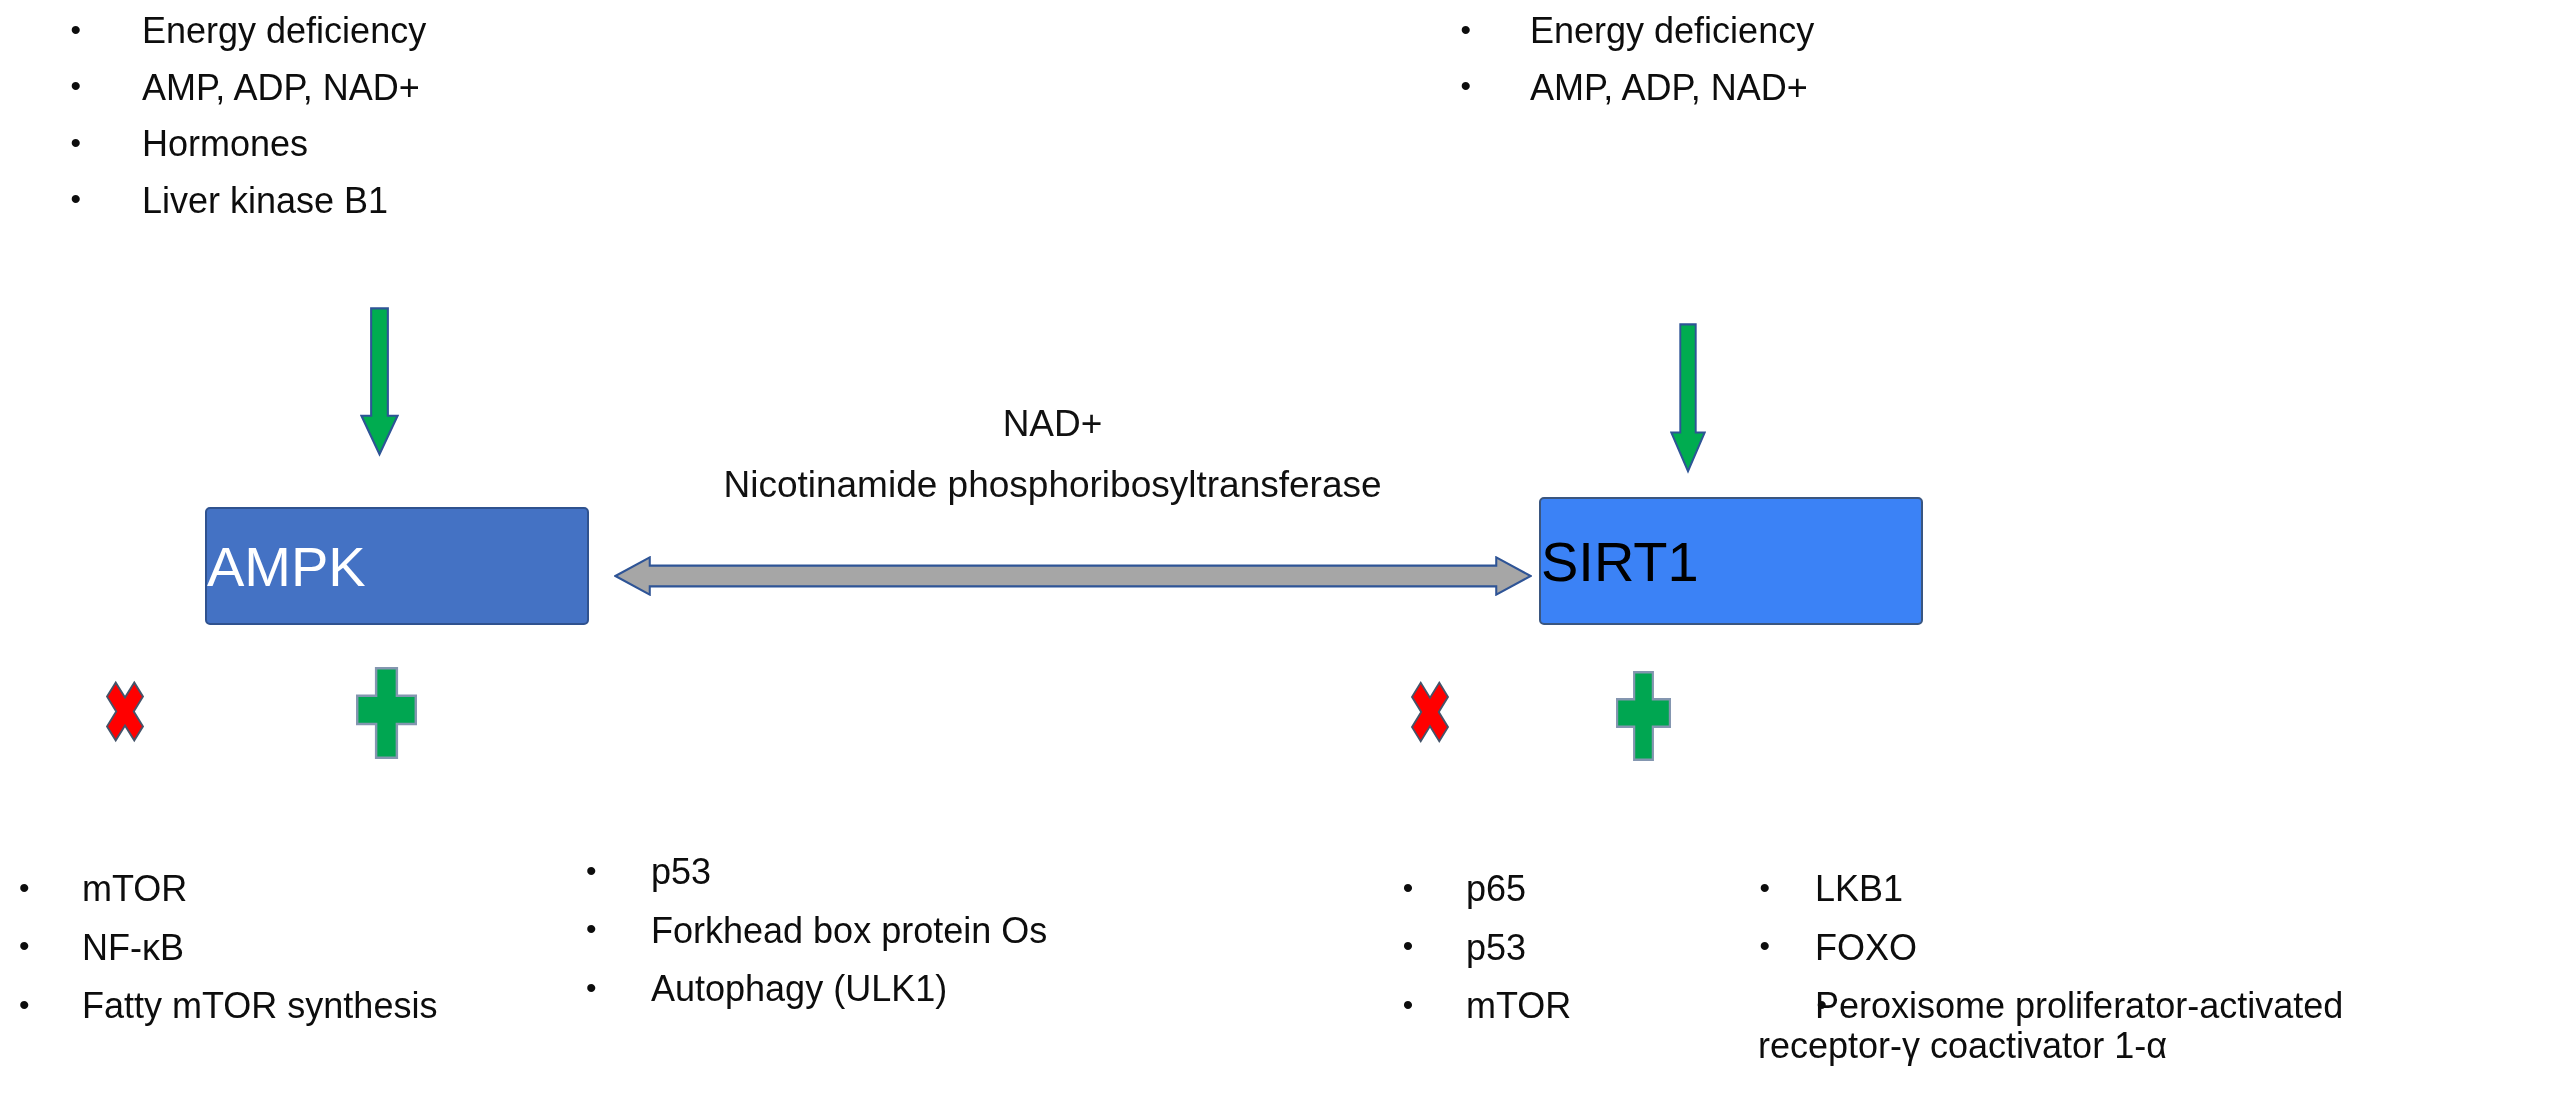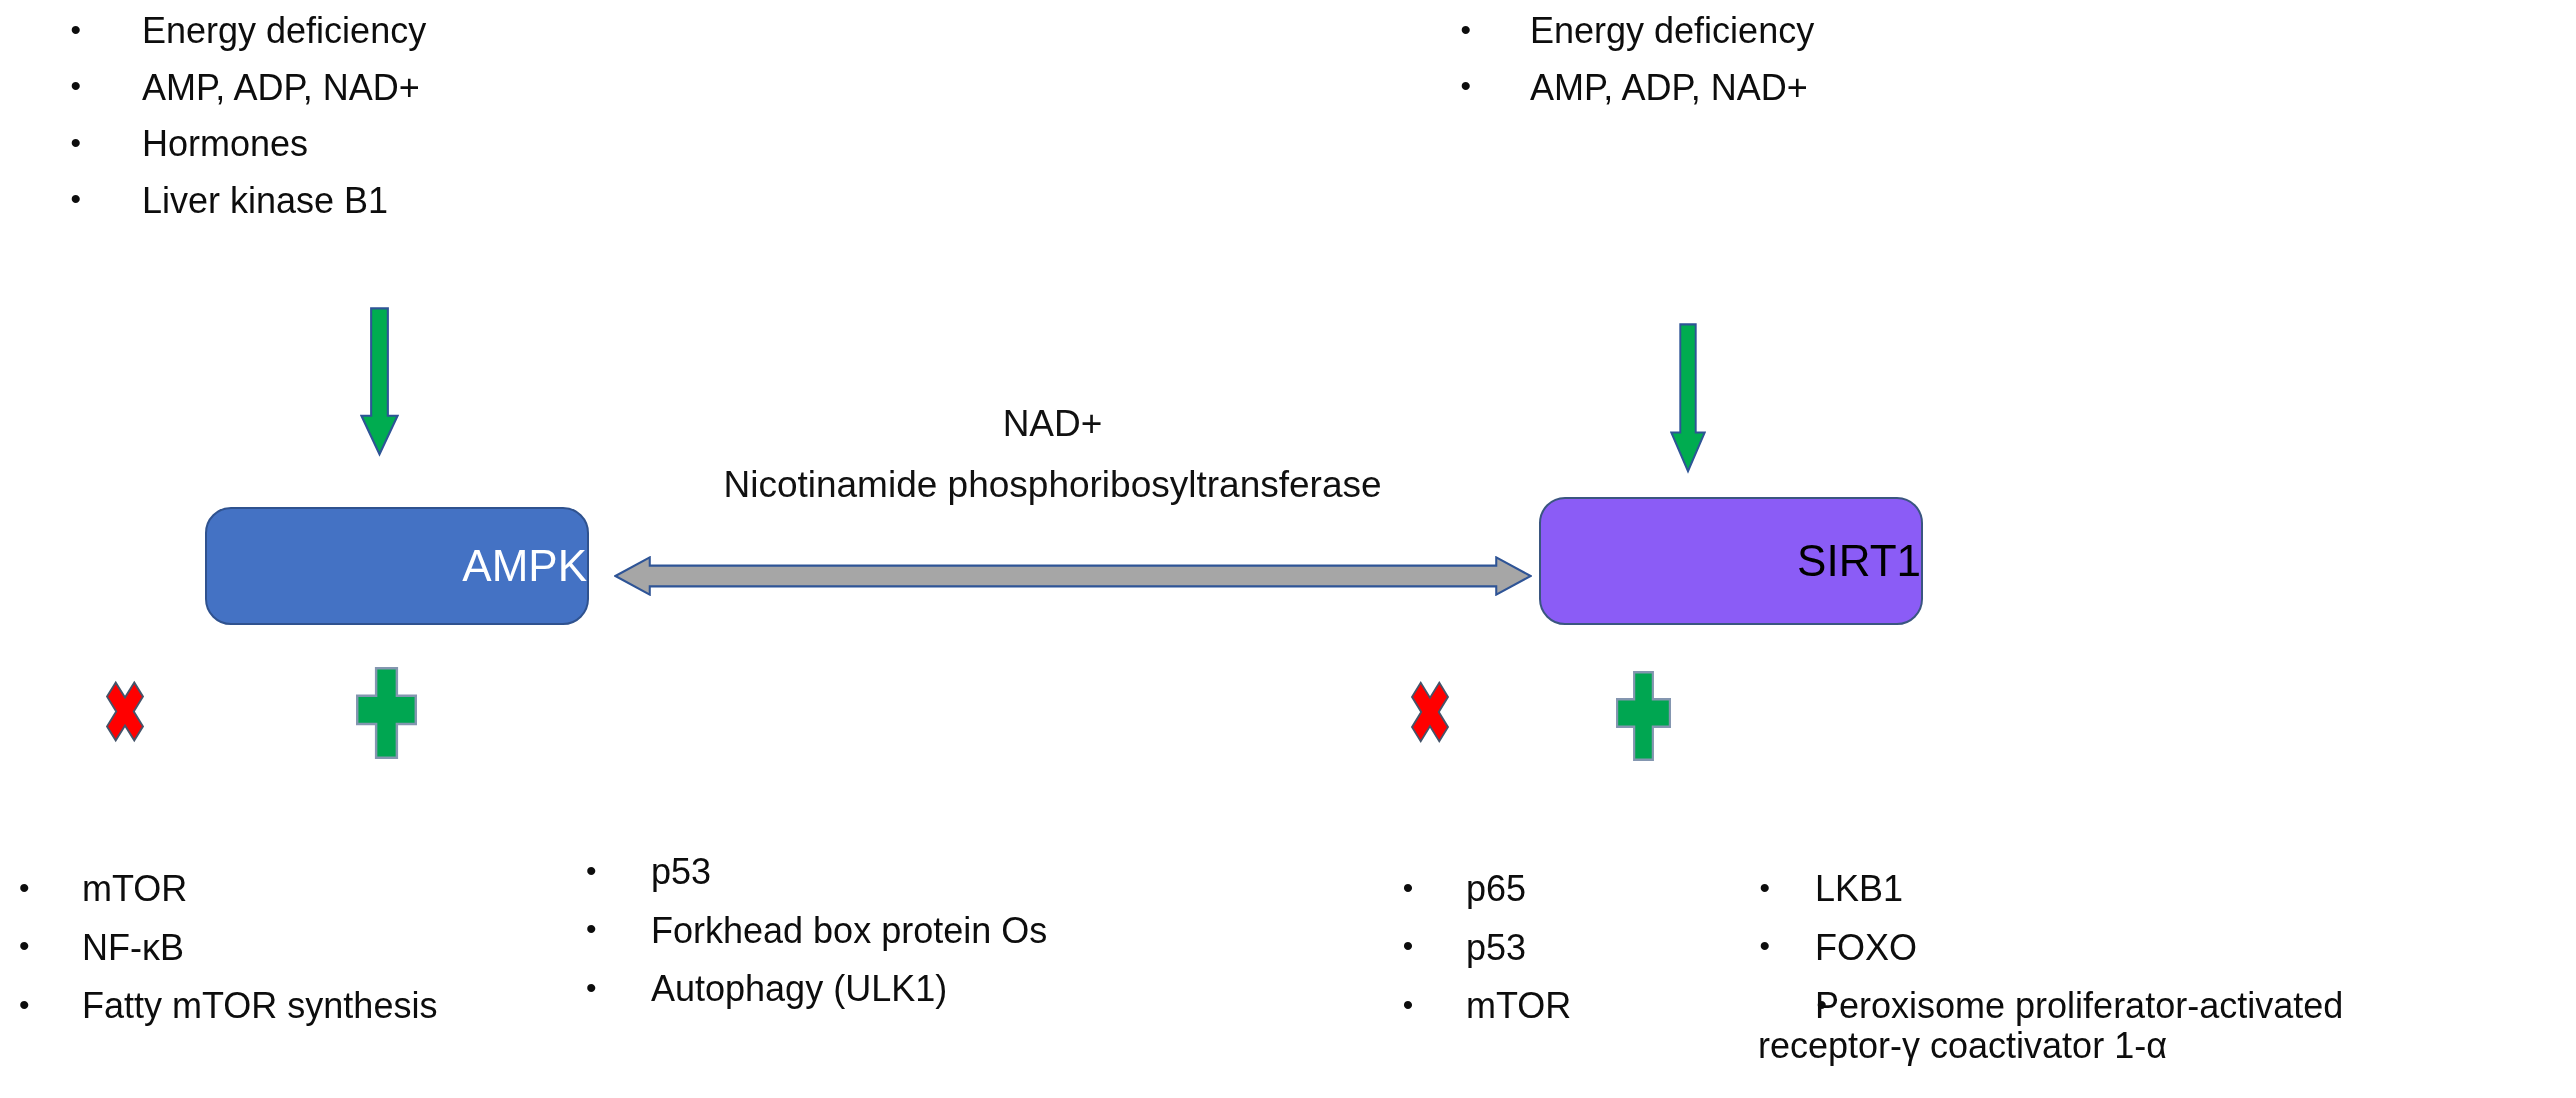--- a/index.html
+++ b/index.html
@@ -60,31 +60,31 @@
   #nad-block {
     position:absolute; left:619px; top:404px; width:867px;
     display:flex; flex-direction:column; gap:22px;
     text-align:center;
     font-size:37px; line-height:39px; color:#111;justify-content:flex-end;
   }
 
   
   .node {
     position:absolute;
-    display:flex; align-items:center; justify-content:flex-end;
-    border-radius:26px;
-    font-size:44px;
+    display:flex; align-items:center; justify-content:flex-start;
+    border-radius:5px;
+    font-size:56px;
   }
   #ampk-box {
     left:205px; top:507px; width:380px; height:114px;
     background:#4472C4; border:2.8px solid #2F528F; color:#ffffff;
   }
   #sirt1-box {
     left:1539px; top:497px; width:380px; height:124px;
-    background:#8b5cf6; border:2.8px solid #3A5680; color:#000000;
+    background:#3b82f6; border:2.8px solid #3A5680; color:#000000;
   }
 
   
   .shape { position:absolute; }
   .shape svg { display:block; width:100%; height:100%; }
   .green-arrow path  { stroke:#2E5496; stroke-width:3; }
   .double-arrow path { stroke:#2E5496; stroke-width:3; }
   .red-x path        { stroke:#44546A; stroke-width:4; }
   .green-plus path   { stroke:#8496B0; stroke-width:4; }
 

